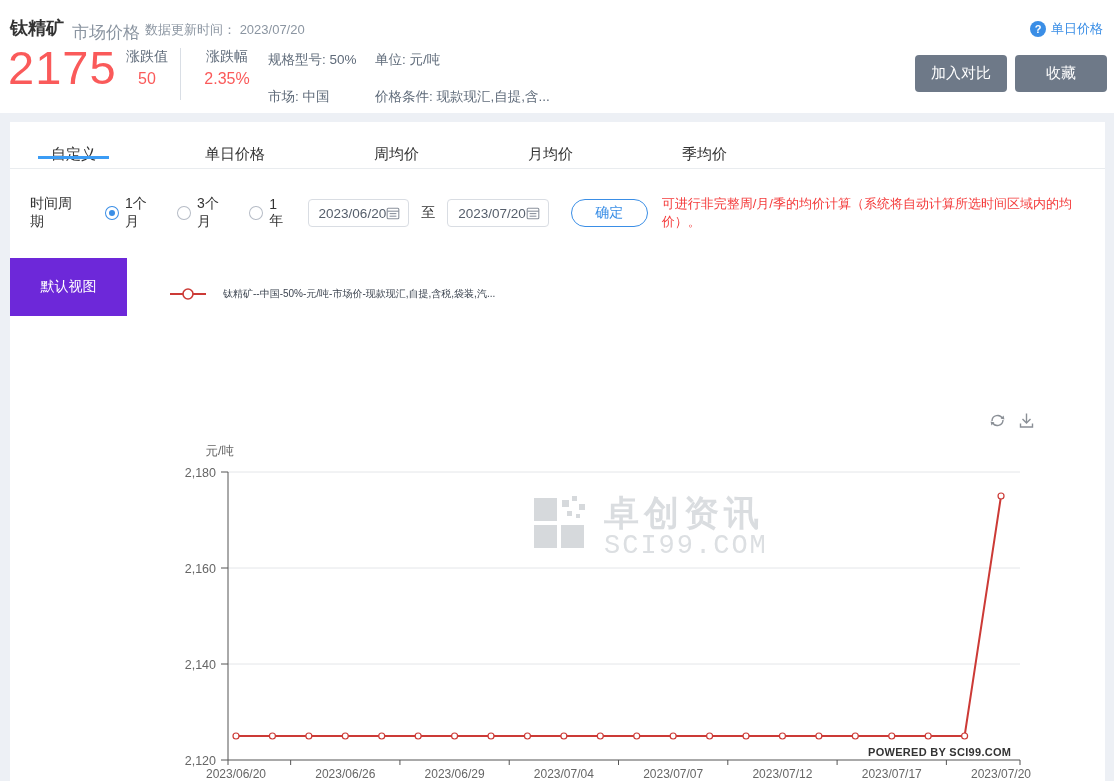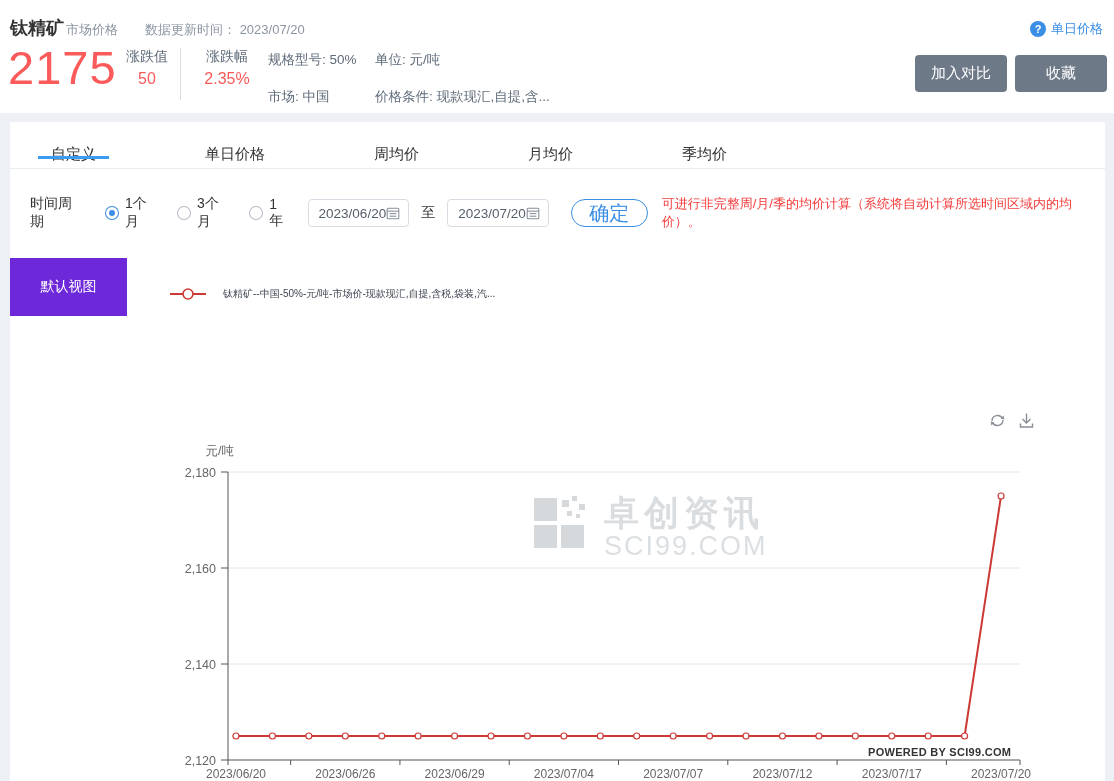--- a/index.html
+++ b/index.html
@@ -3,21 +3,21 @@
 <meta charset="utf-8">
 <style>
   * { margin:0; padding:0; box-sizing:border-box; }
   html,body { width:1114px; height:781px; }
   body { font-family:"Liberation Sans","DejaVu Sans",sans-serif; background:#edf0f5; }
   #app { position:relative; width:1114px; height:781px; overflow:hidden; }
 
   
   .header { position:absolute; left:0; top:0; width:1114px; height:113px; background:#fff;text-decoration:underline; }
   .h-title { position:absolute; left:10px; top:16px; font-size:18px; font-weight:bold; color:#333; }
-  .h-sub { position:absolute; left:66px; top:21px; font-size:13px; color:#8b95a1; }
+  .h-sub { position:absolute; left:72px; top:21px; font-size:17px; color:#8b95a1; }
   .h-update { position:absolute; left:145px; top:21px; font-size:13px; color:#8b95a1; }
   .h-price { position:absolute; left:8px; top:40px; font-size:47px; color:#fa5a5a; letter-spacing:1px; }
   .metric { position:absolute; top:48px; width:70px; text-align:center; }
   .metric .lbl { font-size:14px; color:#5f6b7a; }
   .metric .val { margin-top:4px; font-size:16px; color:#fa5a5a; }
   .m1 { left:112px; } .m2 { left:192px; }
   .vdiv { position:absolute; left:180px; top:48px; width:1px; height:52px; background:#d9dee5; }
   .attr { position:absolute; font-size:13.5px; color:#5f6b7a; }
   .a-spec { left:268px; top:51px; } .a-market { left:268px; top:88px; }
   .a-unit { left:375px; top:51px; } .a-cond { left:375px; top:88px; }
@@ -44,41 +44,41 @@
   .radio { display:flex; align-items:center; margin-right:17px; cursor:pointer; }
   .radio .dot { width:14px; height:14px; border-radius:50%; border:1px solid #b6bcc6; background:#fff; margin-right:6px; position:relative; }
   .radio.checked .dot { border-color:#3a8ee6; }
   .radio.checked .dot::after { content:""; position:absolute; left:3px; top:3px; width:6px; height:6px; border-radius:50%; background:#3a8ee6; }
   .radio .rlbl { font-size:14px; color:#333; }
   .dateinput { display:flex; align-items:center; justify-content:space-between; width:102px; height:28px;
     border:1px solid #d9dde3; border-radius:4px; padding:0 8px 0 10px; margin-right:12px; cursor:pointer; }
   .dateinput .dval { font-size:13.5px; color:#555e6b; }
   .to-label { font-size:14px; color:#333; margin-right:12px; }
   .confirm-btn { width:78px; height:28px; margin-left:10px; border:1px solid #3a8ee6; border-radius:14px;
-    background:#fff; color:#3a8ee6; font-size:20px; cursor:pointer; }
+    background:#fff; color:#3a8ee6; font-size:14px; cursor:pointer; }
   .notice { margin-left:14px; font-size:13px; color:#f43b3b; }
 
   
   .default-view { position:absolute; left:0; top:136px; width:117px; height:58px; background:#6d28d9;
     color:#fff; font-size:14px; display:flex; align-items:center; justify-content:center; cursor:pointer; }
   .legend { position:absolute; left:160px; top:165px; display:flex; align-items:center; }
   .legend .ltext { margin-left:17px; font-size:10px; color:#3c4450; }
 
   
   .chart-tools { position:absolute; left:978px; top:289px; display:flex; align-items:center; gap:10px; }
   .tool { cursor:pointer; }
 
   
   #chart-svg { position:absolute; left:0; top:440px; width:1114px; height:341px; }
   #chart-svg text { font-family:"Liberation Sans","DejaVu Sans",sans-serif; }
   .watermark { position:absolute; left:534px; top:494px; display:flex; pointer-events:none; }
   .wm-logo { flex:0 0 auto; }
   .wm-texts { margin-left:14px; }
   .wm-cn { font-size:35px; font-weight:bold; color:#dadde0; letter-spacing:5px; line-height:38px; }
-  .wm-en { font-family:Liberation Sans, sans-serif; font-size:27px; color:#dcdfe2; letter-spacing:2px; line-height:28px; }
+  .wm-en { font-family:Liberation Mono, monospace; font-size:27px; color:#dcdfe2; letter-spacing:2px; line-height:28px; }
   .powered { position:absolute; left:868px; top:746px; font-size:11px; font-weight:bold; color:#333; letter-spacing:0.3px; }
 </style>
 </head>
 <body>
 
 <div id="app">
 
   <div class="header">
     <div class="h-title">钛精矿</div>
     <div class="h-sub">市场价格</div>

